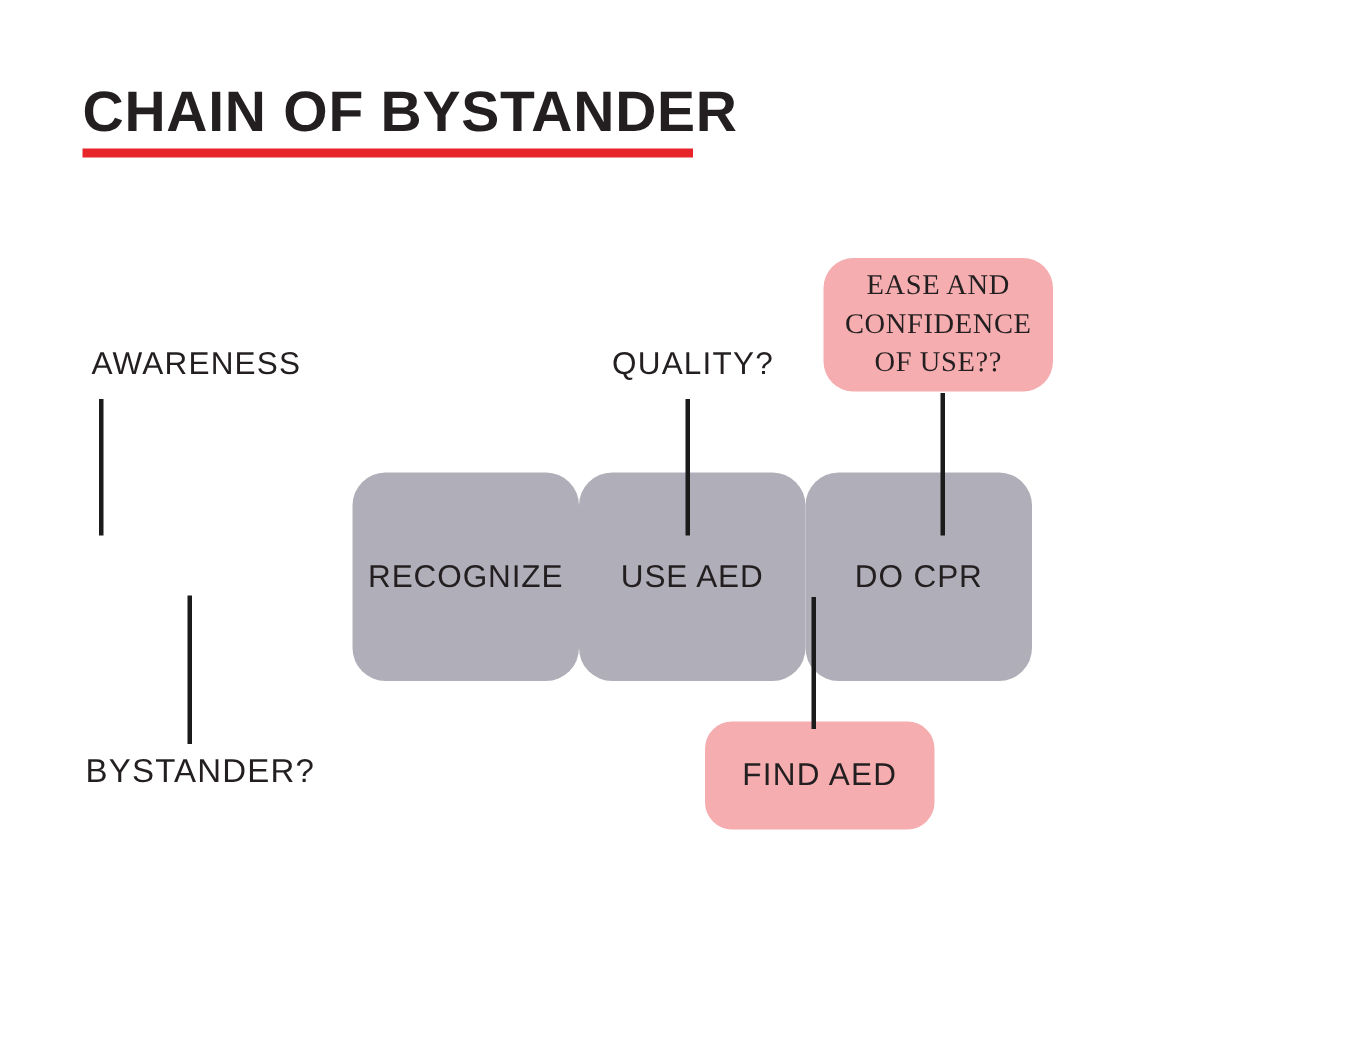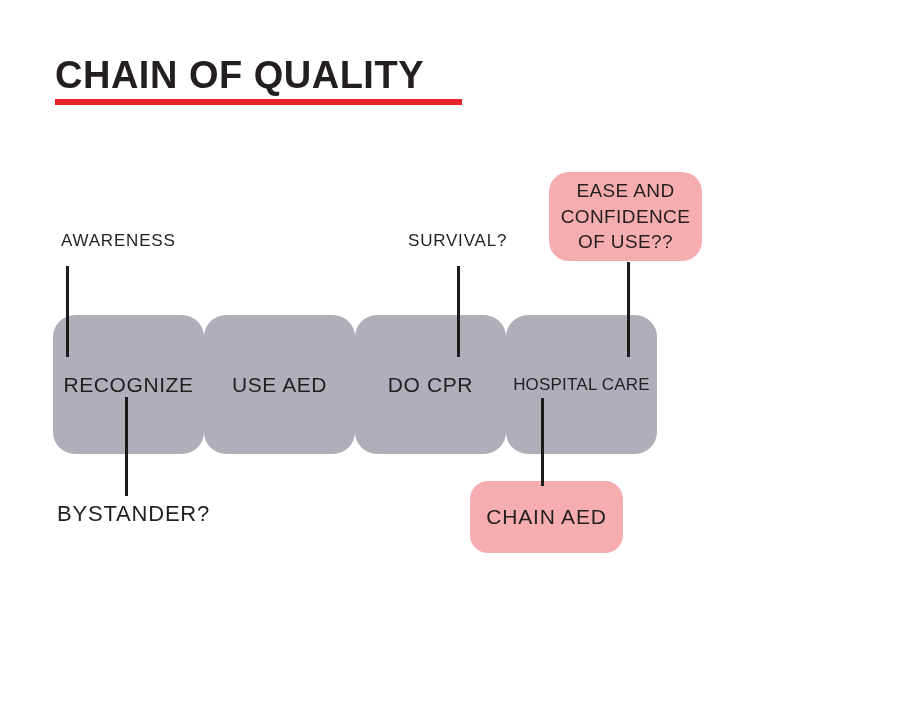--- a/index.html
+++ b/index.html
@@ -36,21 +36,21 @@
   .title-underline {
     position: absolute;
     left: 55px;
     top: 99px;
     width: 407px;
     height: 6px;
     background: var(--underline-red);
   }
   .note {
     position: absolute;
-    font-size: 17px;
+    font-size: 21px;
     letter-spacing: 0.8px;
     color: var(--text);
     white-space: nowrap;
   }
   .note-awareness { left: 61px; top: 231px; }
   .note-quality   { left: 408px; top: 231px; }
   .note-bystander { left: 57px; top: 501px; font-size: 22px; }
   .pink-box {
     position: absolute;
     background: var(--box-pink);
@@ -63,38 +63,39 @@
   .pink-ease {
     left: 549px;
     top: 172px;
     width: 153px;
     height: 89px;
     border-radius: 20px;
     font-size: 19px;
     line-height: 1.35;
     letter-spacing: 0.4px;
     white-space: pre-line;
+    font-family: Liberation Serif, serif;
   }
   .pink-findaed {
     left: 470px;
     top: 481px;
     width: 153px;
     height: 72px;
     border-radius: 18px;
     font-size: 21px;
     letter-spacing: 0.8px;
   }
   .chain-row {
     position: absolute;
     left: 53px;
     top: 315px;
     width: 817px;
     height: 139px;
     display: flex;
-    justify-content: flex-start;
+    justify-content: center;
   }
   .step-box {
     width: 151px;
     height: 139px;
     background: var(--box-gray);
     border-radius: 22px;
     display: flex;
     align-items: center;
     justify-content: center;
     text-align: center;
@@ -117,46 +118,43 @@
   .line-quality   { left: 457px; top: 266px; height: 91px; }
   .line-ease      { left: 627px; top: 262px; height: 95px; }
   .line-bystander { left: 125px; top: 397px; height: 99px; }
   .line-findaed   { left: 541px; top: 398px; height: 88px; }
 </style>
 </head>
 <body>
 
 <div class="canvas">
 
-  <div class="title">CHAIN OF QUALITY</div>
+  <div class="title">CHAIN OF BYSTANDER</div>
   <div class="title-underline"></div>
 
   <div class="note note-awareness">AWARENESS</div>
-  <div class="note note-quality">SURVIVAL?</div>
+  <div class="note note-quality">QUALITY?</div>
   <div class="note note-bystander">BYSTANDER?</div>
 
   <div class="pink-box pink-ease">EASE AND
 CONFIDENCE
 OF USE??</div>
-  <div class="pink-box pink-findaed">CHAIN AED</div>
+  <div class="pink-box pink-findaed">FIND AED</div>
 
   <div class="vline line-awareness"></div>
   <div class="vline line-quality"></div>
   <div class="vline line-ease"></div>
   <div class="vline line-bystander"></div>
   <div class="vline line-findaed"></div>
 
   <div class="chain-row">
     <div class="step-box">
       <span>RECOGNIZE</span>
     </div>
     <div class="step-box">
       <span>USE AED</span>
     </div>
     <div class="step-box">
       <span>DO CPR</span>
     </div>
-    <div class="step-box condensed">
-      <span>HOSPITAL CARE</span>
-    </div>
   </div>
 
 </div>
 
 </body></html>

